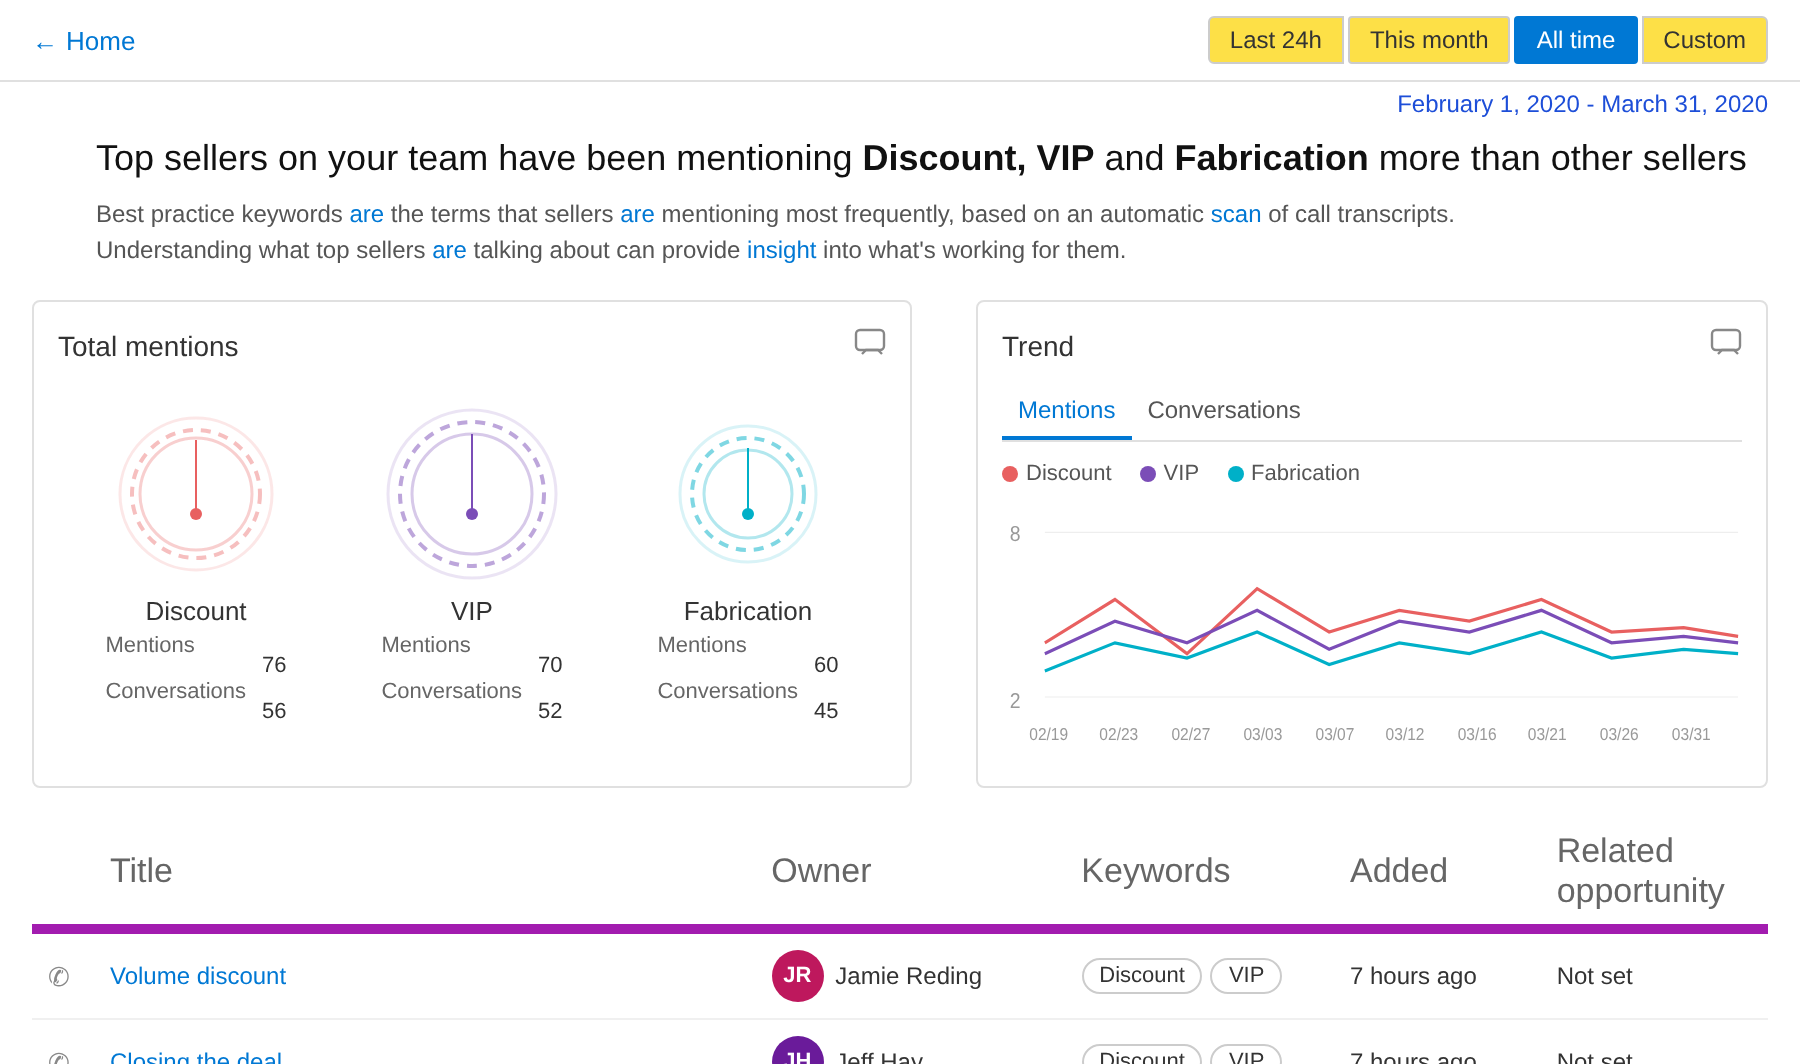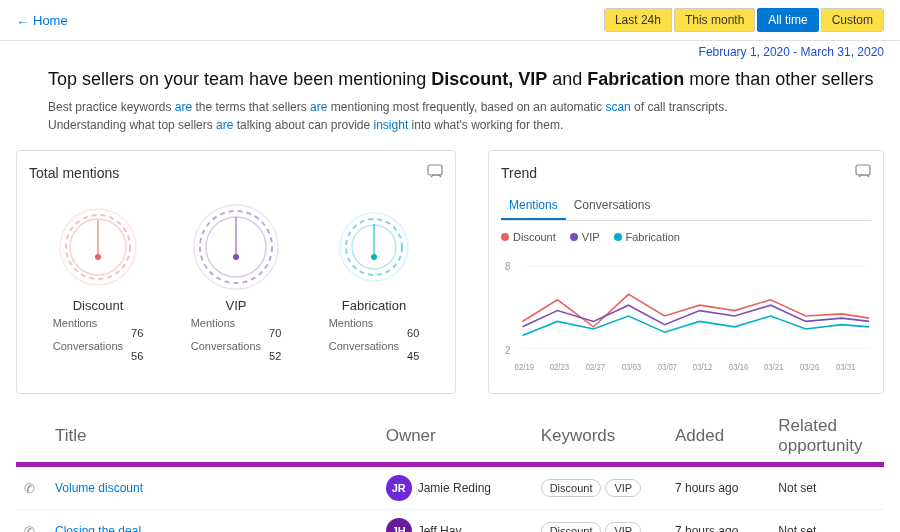--- a/index.html
+++ b/index.html
@@ -243,21 +243,21 @@
         <th class="col-related">Related opportunity</th>
       </tr>
     </thead>
     <tbody>
 
       <tr class="table-row">
         <td><span class="phone-icon">✆</span></td>
         <td style="color:#0078d4;cursor:pointer;">Volume discount</td>
         <td>
           <div class="owner-cell">
-            <div class="avatar" style="background:#6d28d9;">JR</div>
+            <div class="avatar" style="background:#be185d;">JR</div>
             <span>Jamie Reding</span>
           </div>
         </td>
         <td>
           <div class="keywords-cell">
             <span class="keyword-badge">Discount</span>
             <span class="keyword-badge">VIP</span>
           </div>
         </td>
         <td>7 hours ago</td>

